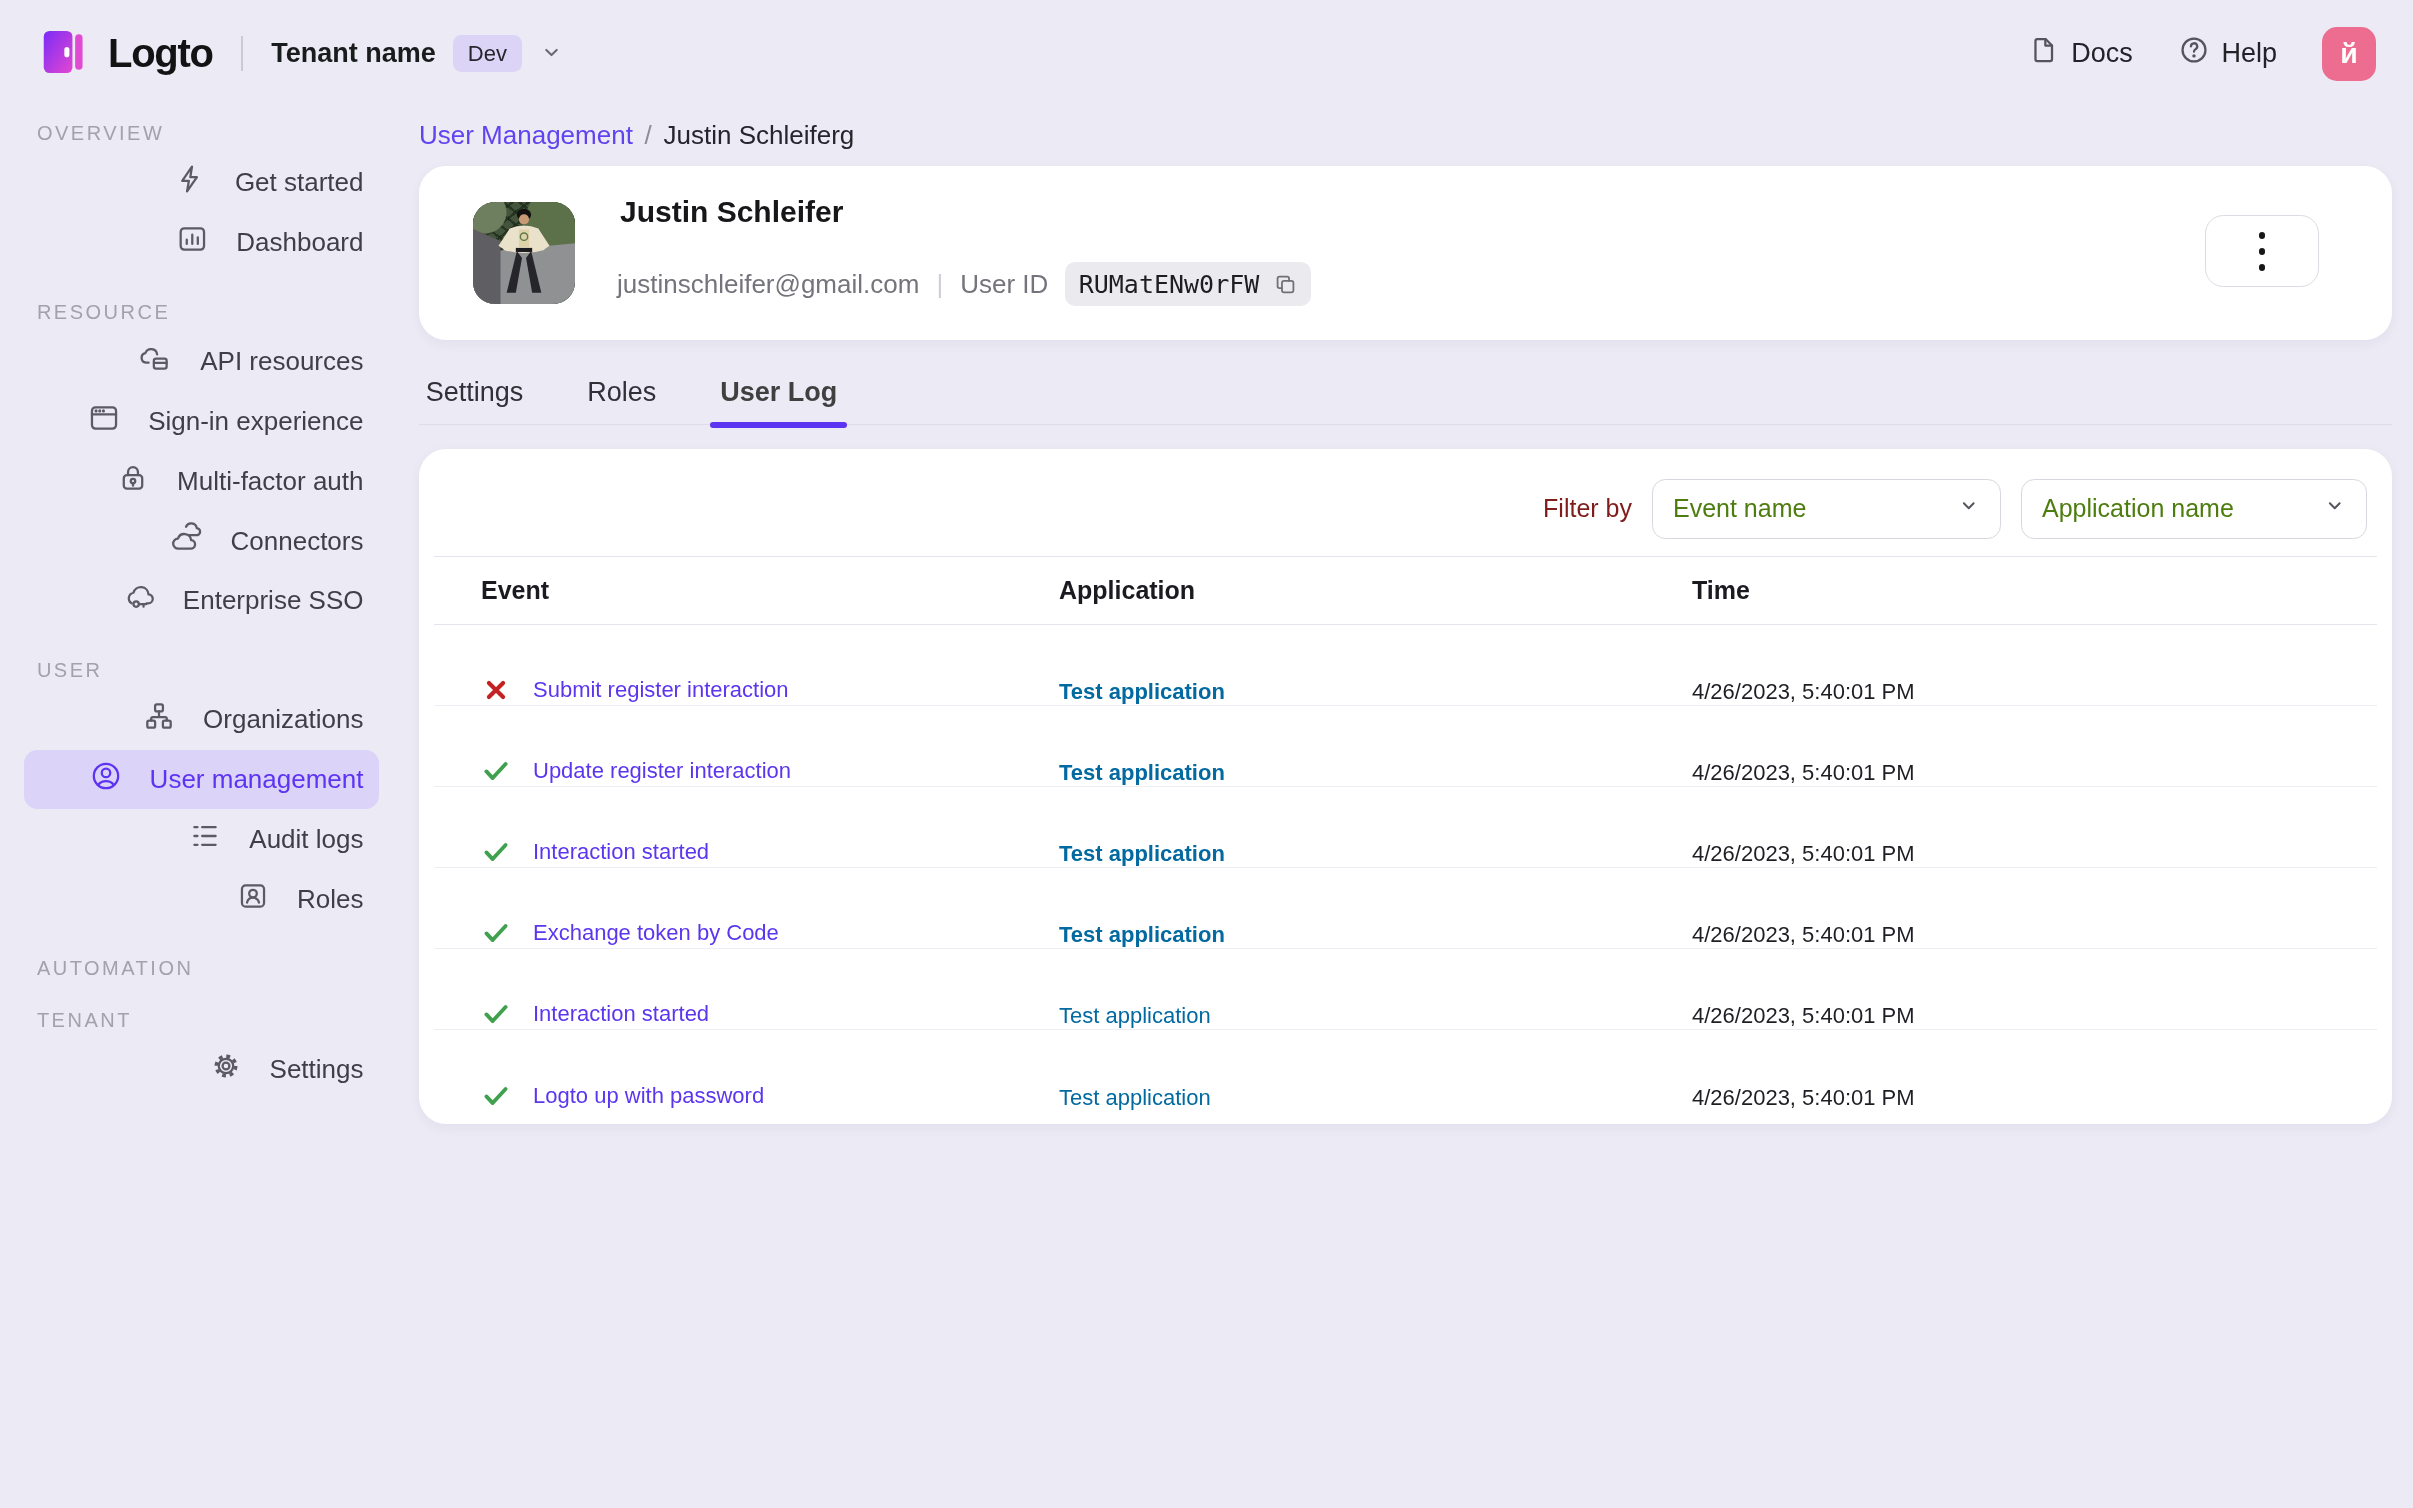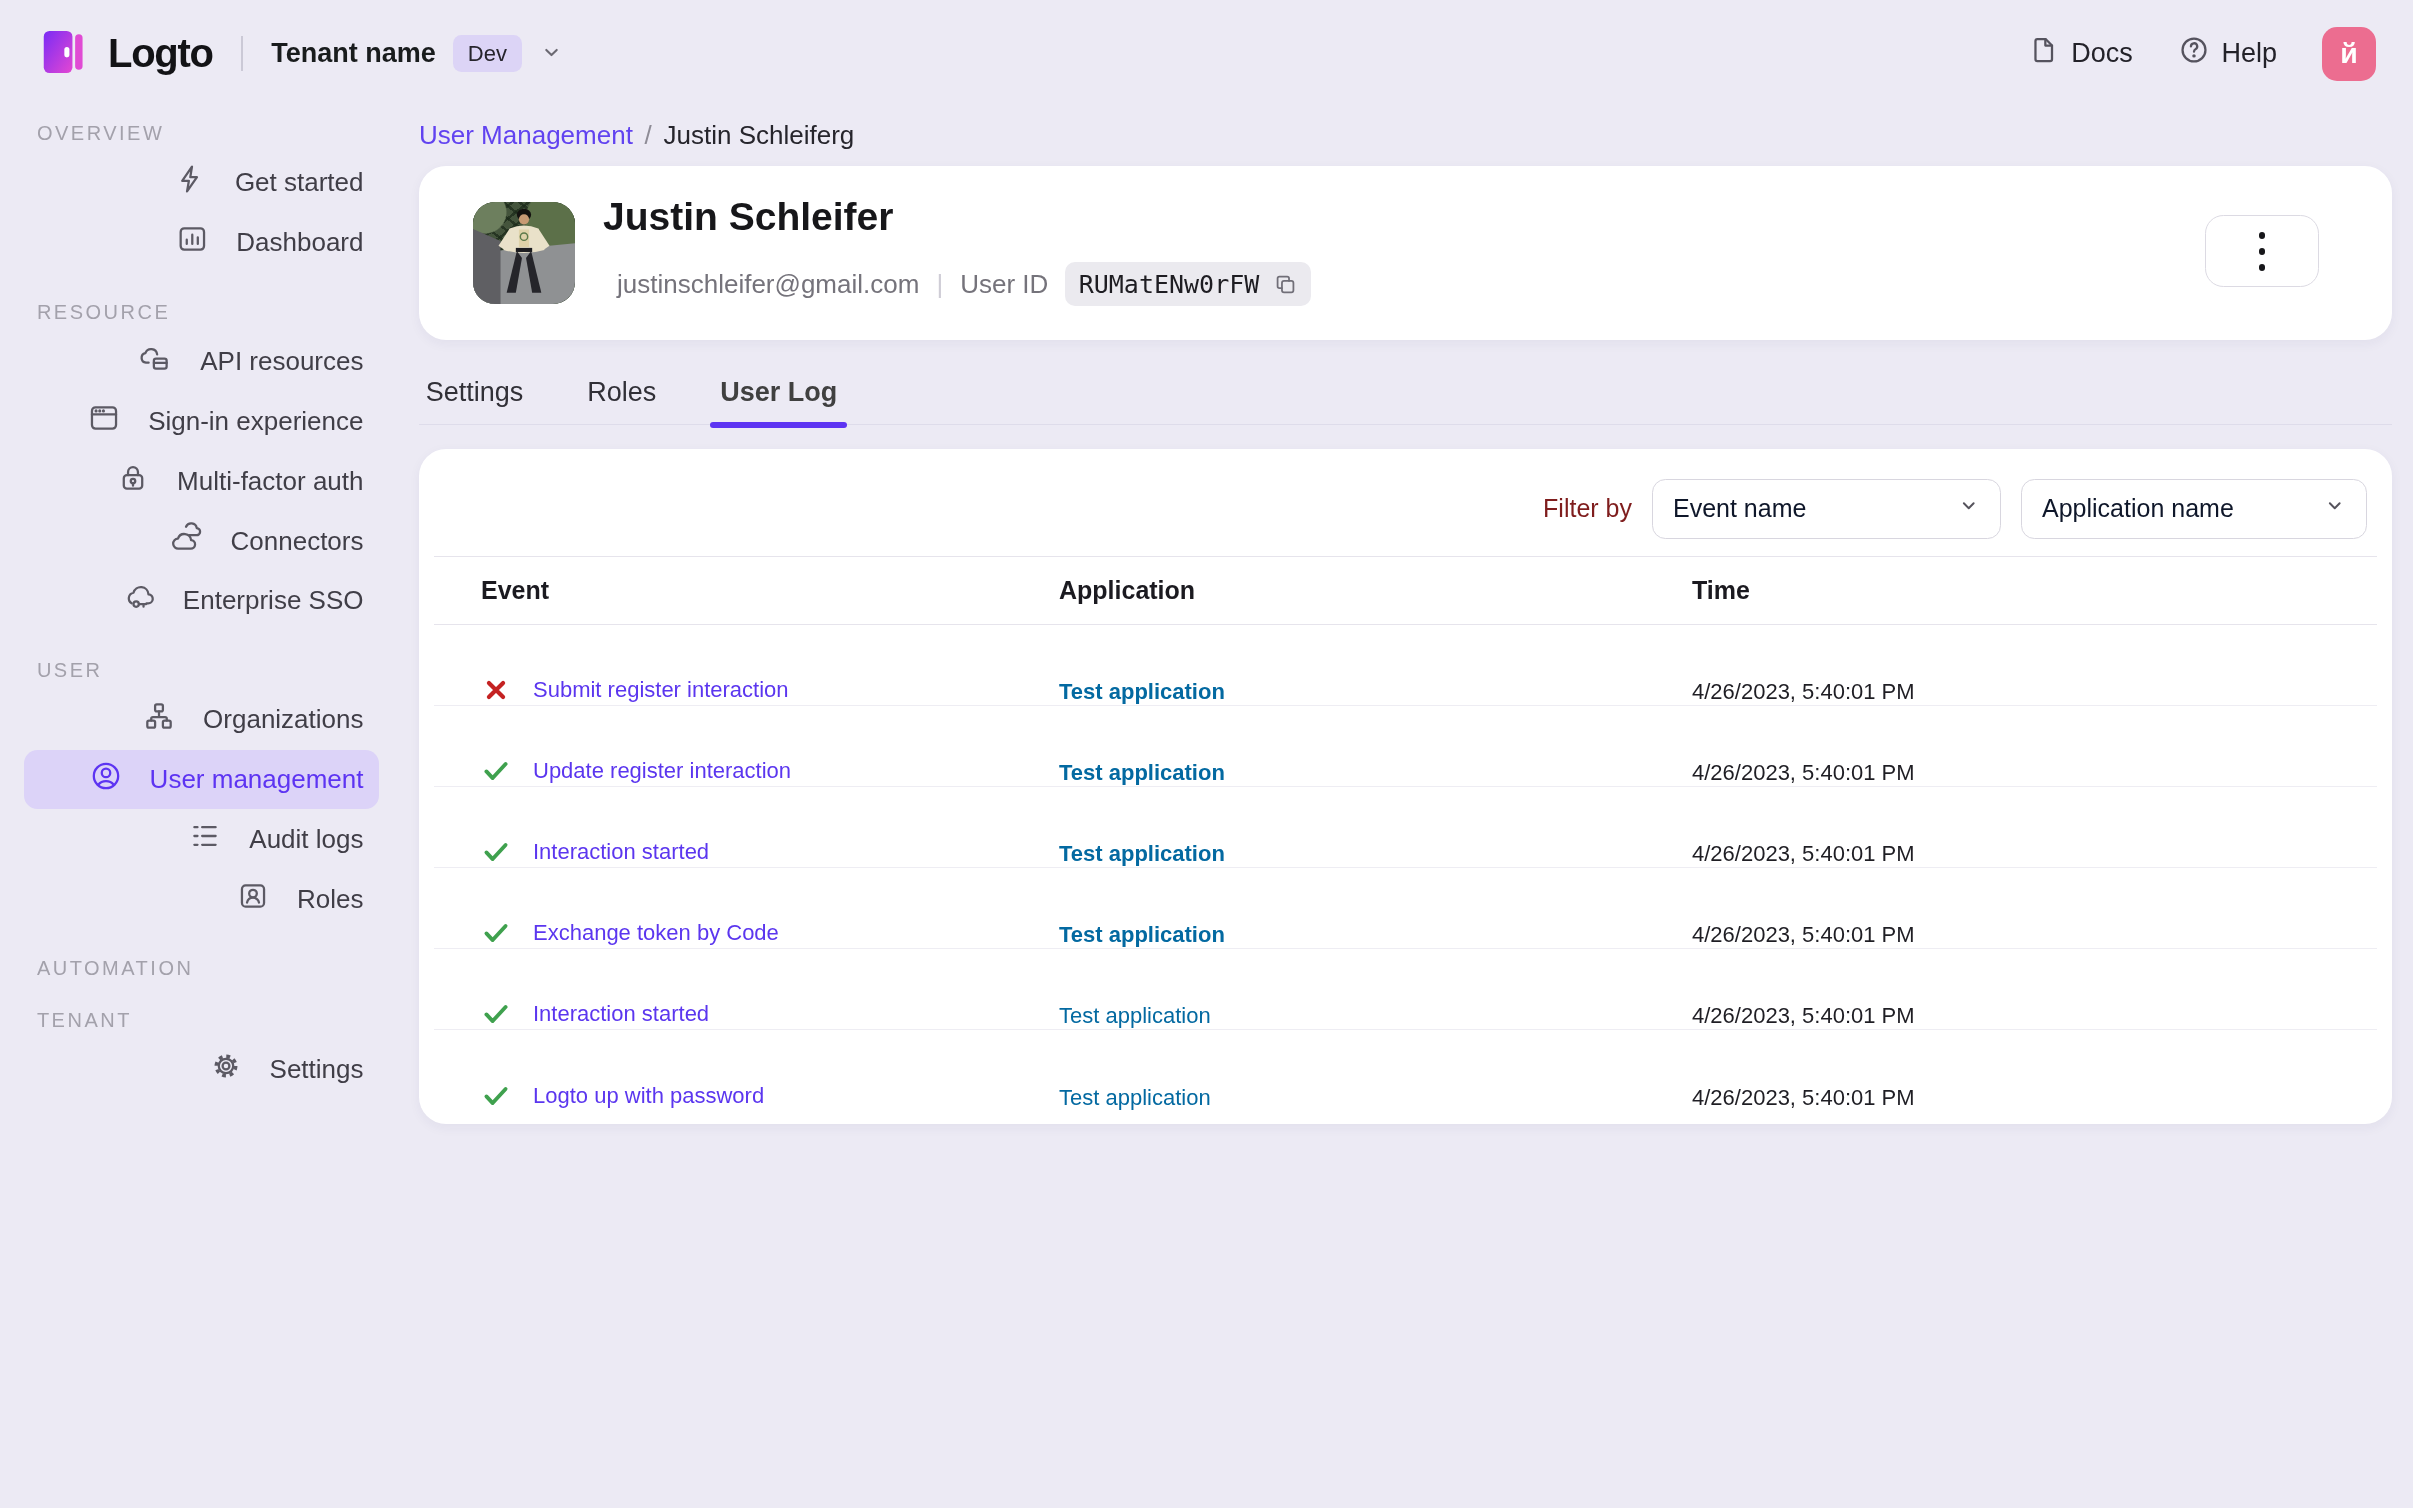--- a/index.html
+++ b/index.html
@@ -52,21 +52,21 @@
     background-image:
       radial-gradient(circle at 82% 18%, #5C7049 0 26%, transparent 27%),
       radial-gradient(circle at 12% 10%, #6D7F5E 0 16%, transparent 17%),
       repeating-linear-gradient(38deg, transparent 0 7.5px, rgba(26,40,24,.7) 7.5px 10px),
       repeating-linear-gradient(-38deg, transparent 0 7.5px, rgba(26,40,24,.7) 7.5px 10px); }
   .ap-wall { position:absolute; left:0; right:0; bottom:0; height:60%; background:#8F9193;
     clip-path:polygon(0 16%, 100% 0, 100% 100%, 0 100%); }
   .ap-wall-dark { position:absolute; left:0; bottom:0; width:27%; height:74%; background:#5F5F63;
     clip-path:polygon(0 0, 100% 16%, 100% 100%, 0 100%); }
   .ap-person { position:absolute; inset:0; width:100%; height:100%; }
-  .user-name { position:absolute; left:184px; top:28.5px; font-size:39px; font-weight:600; color:#17171A; }
+  .user-name { position:absolute; left:201px; top:28.5px; font-size:30px; font-weight:600; color:#17171A; }
   .user-meta { position:absolute; left:198px; top:96px; display:flex; align-items:center; gap:17px;
     font-size:26px; color:#75737B; }
   .meta-divider { color:#CFCDD6; }
   .id-pill { display:flex; align-items:center; gap:13.4px; background:#EBEAEF; border-radius:10px; padding:7.5px 13.4px;
     font-family:"DejaVu Sans Mono","Liberation Mono",monospace; font-size:25px; color:#1E1D22; }
   .copy-btn { display:flex; cursor:pointer; }
   .copy-btn svg { width:25px; height:25px; stroke:#716F78; stroke-width:1.7; }
   .kebab-btn { position:absolute; right:73px; top:49px; width:114px; height:72px; border-radius:18.4px;
     border:1.7px solid #DCDAE3; background:#fff; display:flex; flex-direction:column; align-items:center;
     justify-content:center; gap:9.2px; cursor:pointer; }
@@ -76,21 +76,21 @@
   .tab { font-size:27px; font-weight:500; color:#313037; position:relative; padding-top:6.7px; cursor:pointer; }
   .tab.active { color:#404040; font-weight:600; }
   .tab.active::after { content:""; position:absolute; left:-10px; right:-10px; bottom:-3.4px; height:5.9px;
     border-radius:4.2px; background:#5D34F2; }
 
   .log-card { margin-top:23.5px; background:#fff; border-radius:27px; padding-bottom:13.4px;
     box-shadow:0 3.4px 11.7px rgba(40,30,90,.05); }
   .filter-row { display:flex; align-items:center; justify-content:flex-end; gap:20px; padding:30px 25px 17px; }
   .filter-label { font-size:25px; color:#7f1d1d; }
   .select { height:60px; border:1.7px solid #D8D6DF; border-radius:13.4px; background:#fff; display:flex;
-    align-items:center; justify-content:space-between; padding:0 20px; font-size:25px; color:#0f172a; cursor:pointer; }
+    align-items:center; justify-content:space-between; padding:0 20px; font-size:25px; color:#4d7c0f; cursor:pointer; }
   .select svg { width:23.5px; height:23.5px; stroke:#55535C; stroke-width:2; }
   .select.sel-event { width:349px; }
   .select.sel-app { width:346px; }
 
   .table { margin:0 15px; }
   .thead { display:flex; align-items:center; height:69px; border-top:0.8px solid #E6E4EC;
     border-bottom:0.8px solid #E6E4EC; font-size:25px; font-weight:600; color:#1B1A20; }
   .col-event { width:625px; padding-left:47px; display:flex; align-items:center; gap:22px; }
   .col-app { width:633px; }
   .col-time { flex:1; }

